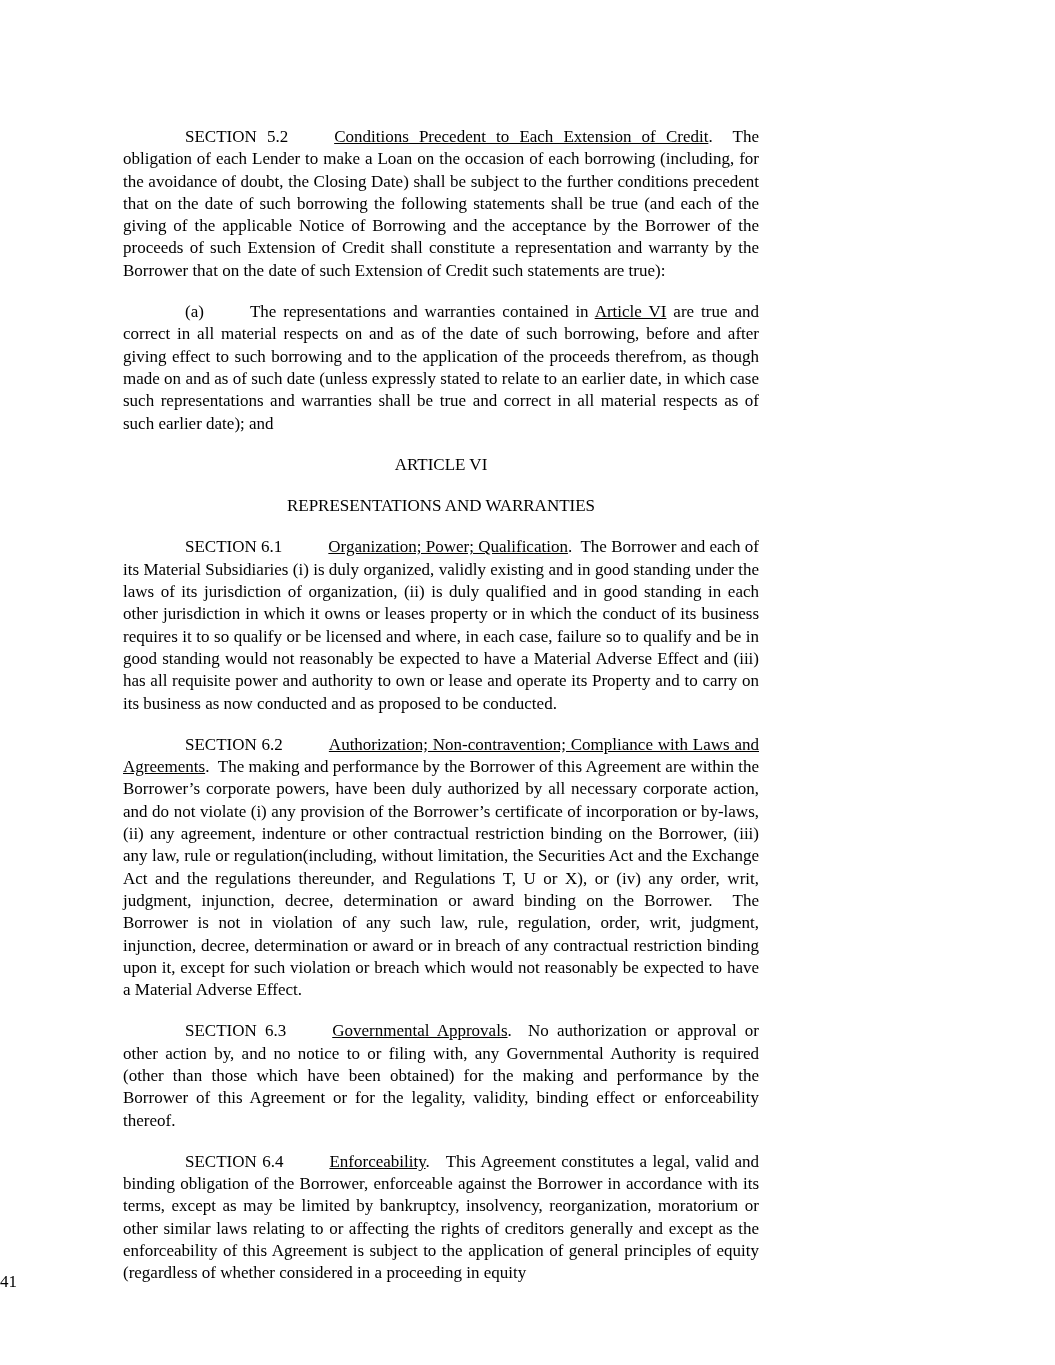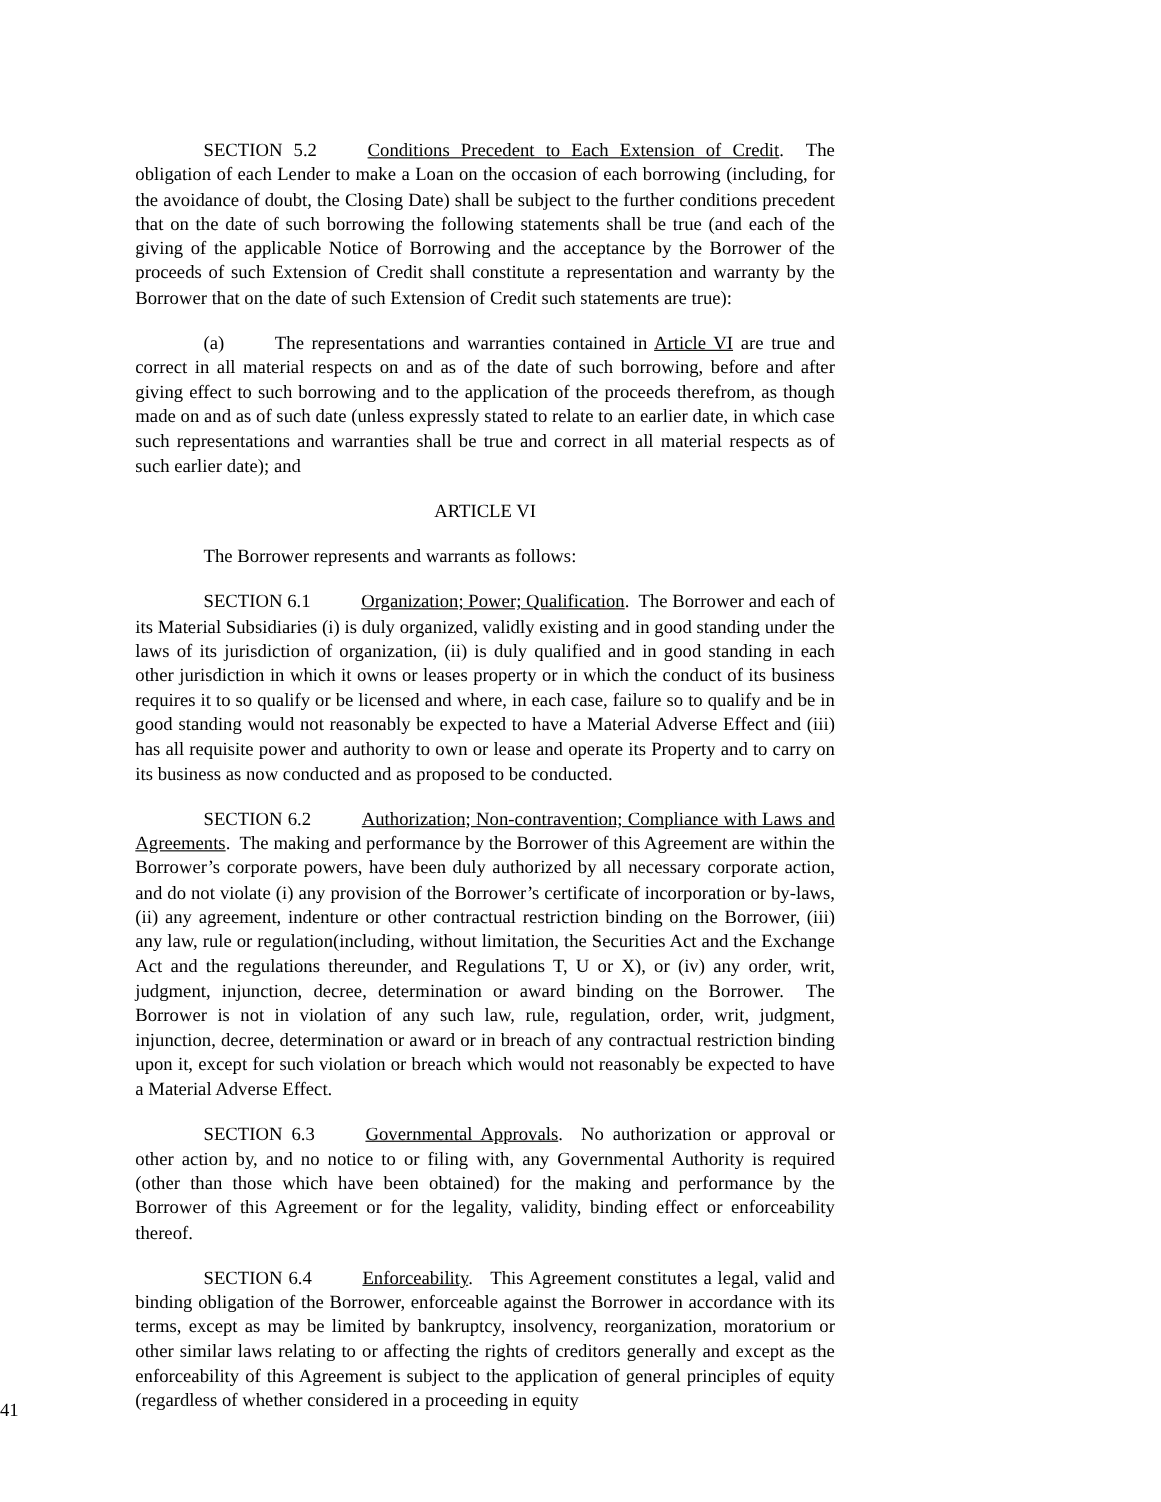--- a/index.html
+++ b/index.html
@@ -55,20 +55,20 @@
   }
 </style>
 </head>
 <body>
 
 <div class="page">
   <div class="doc-body">
       <p class="para indent"><span>SECTION 5.2</span><span class="tab"></span><span class="u">Conditions Precedent to Each Extension of Credit</span><span>.&nbsp; The obligation of each Lender to make a Loan on the occasion of each borrowing (including, for the avoidance of doubt, the Closing Date) shall be subject to the further conditions precedent that on the date of such borrowing the following statements shall be true (and each of the giving of the applicable Notice of Borrowing and the acceptance by the Borrower of the proceeds of such Extension of Credit shall constitute a representation and warranty by the Borrower that on the date of such Extension of Credit such statements are true):</span></p>
       <p class="para indent"><span>(a)</span><span class="tab"></span><span>The representations and warranties contained in </span><span class="u">Article VI</span><span> are true and correct in all material respects on and as of the date of such borrowing, before and after giving effect to such borrowing and to the application of the proceeds therefrom, as though made on and as of such date (unless expressly stated to relate to an earlier date, in which case such representations and warranties shall be true and correct in all material respects as of such earlier date); and</span></p>
       <p class="para center"><span>ARTICLE VI</span></p>
-      <p class="para indent"><span>The Borrower represents and warrants as follows:</span></p>
+      <p class="para center"><span>REPRESENTATIONS AND WARRANTIES</span></p>
       <p class="para indent"><span>SECTION 6.1</span><span class="tab"></span><span class="u">Organization; Power; Qualification</span><span>.&nbsp; The Borrower and each of its Material Subsidiaries (i) is duly organized, validly existing and in good standing under the laws of its jurisdiction of organization, (ii) is duly qualified and in good standing in each other jurisdiction in which it owns or leases property or in which the conduct of its business requires it to so qualify or be licensed and where, in each case, failure so to qualify and be in good standing would not reasonably be expected to have a Material Adverse Effect and (iii) has all requisite power and authority to own or lease and operate its Property and to carry on its business as now conducted and as proposed to be conducted.</span></p>
       <p class="para indent"><span>SECTION 6.2</span><span class="tab"></span><span class="u">Authorization; Non-contravention; Compliance with Laws and Agreements</span><span>.&nbsp; The making and performance by the Borrower of this Agreement are within the Borrower’s corporate powers, have been duly authorized by all necessary corporate action, and do not violate (i) any provision of the Borrower’s certificate of incorporation or by-laws, (ii) any agreement, indenture or other contractual restriction binding on the Borrower, (iii) any law, rule or regulation(including, without limitation, the Securities Act and the Exchange Act and the regulations thereunder, and Regulations T, U or X), or (iv) any order, writ, judgment, injunction, decree, determination or award binding on the Borrower.&nbsp; The Borrower is not in violation of any such law, rule, regulation, order, writ, judgment, injunction, decree, determination or award or in breach of any contractual restriction binding upon it, except for such violation or breach which would not reasonably be expected to have a Material Adverse Effect.</span></p>
       <p class="para indent"><span>SECTION 6.3</span><span class="tab"></span><span class="u">Governmental Approvals</span><span>.&nbsp; No authorization or approval or other action by, and no notice to or filing with, any Governmental Authority is required (other than those which have been obtained) for the making and performance by the Borrower of this Agreement or for the legality, validity, binding effect or enforceability thereof.</span></p>
       <p class="para indent"><span>SECTION 6.4</span><span class="tab"></span><span class="u">Enforceability</span><span>.&nbsp;&nbsp; This Agreement constitutes a legal, valid and binding obligation of the Borrower, enforceable against the Borrower in accordance with its terms, except as may be limited by bankruptcy, insolvency, reorganization, moratorium or other similar laws relating to or affecting the rights of creditors generally and except as the enforceability of this Agreement is subject to the application of general principles of equity (regardless of whether considered in a proceeding in equity</span></p>
     </div>
   <div class="page-footer">41</div>
 </div>
 
 </body></html>

